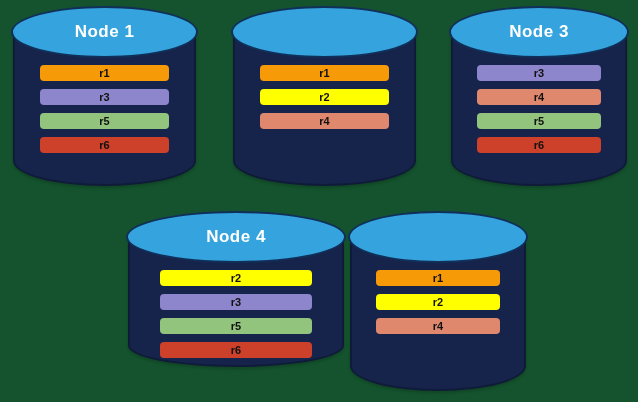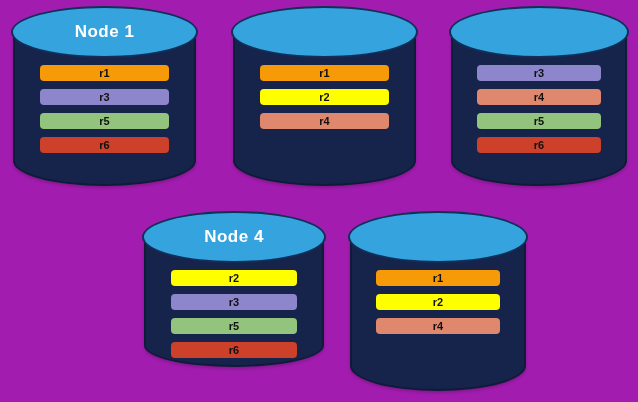--- a/index.html
+++ b/index.html
@@ -90,21 +90,21 @@
     line-height: 16px;
     text-align: center;
     box-sizing: border-box;
   }
 
   
 </style>
 </head>
 <body>
 
-<div id="diagram" style="background: #a21caf;">
+<div id="diagram" style="background: #14532d;">
     <div class="node" style="left: 13px; top: 8px; width: 183px; height: 178px;">
       <div class="cyl-body" style="background: rgb(22, 36, 76); border-color: rgb(16, 27, 58);"></div>
       <div class="cyl-top" style="background: rgb(53, 163, 221);"></div>
       <div class="node-label" style="color: rgb(255, 255, 255);">Node  1</div>
       <div class="rows">
         <div class="row-bar" style="background: rgb(247, 154, 8); color: rgb(17, 17, 17);">r1</div>
         <div class="row-bar" style="background: rgb(142, 134, 204); color: rgb(17, 17, 17);">r3</div>
         <div class="row-bar" style="background: rgb(147, 196, 125); color: rgb(17, 17, 17);">r5</div>
         <div class="row-bar" style="background: rgb(205, 64, 41); color: rgb(17, 17, 17);">r6</div>
       </div>
@@ -114,28 +114,29 @@
       <div class="cyl-top" style="background: rgb(53, 163, 221);"></div>
       <div class="rows">
         <div class="row-bar" style="background: rgb(247, 154, 8); color: rgb(17, 17, 17);">r1</div>
         <div class="row-bar" style="background: rgb(255, 255, 0); color: rgb(17, 17, 17);">r2</div>
         <div class="row-bar" style="background: rgb(224, 136, 110); color: rgb(17, 17, 17);">r4</div>
       </div>
     </div>
     <div class="node" style="left: 451px; top: 8px; width: 176px; height: 178px;">
       <div class="cyl-body" style="background: rgb(22, 36, 76); border-color: rgb(16, 27, 58);"></div>
       <div class="cyl-top" style="background: rgb(53, 163, 221);"></div>
+      <div class="node-label" style="color: rgb(255, 255, 255);">Node  3</div>
       <div class="rows">
         <div class="row-bar" style="background: rgb(142, 134, 204); color: rgb(17, 17, 17);">r3</div>
         <div class="row-bar" style="background: rgb(224, 136, 110); color: rgb(17, 17, 17);">r4</div>
         <div class="row-bar" style="background: rgb(147, 196, 125); color: rgb(17, 17, 17);">r5</div>
         <div class="row-bar" style="background: rgb(205, 64, 41); color: rgb(17, 17, 17);">r6</div>
       </div>
     </div>
-    <div class="node" style="left: 144px; top: 213px; width: 180px; height: 154px;">
+    <div class="node" style="left: 128px; top: 213px; width: 180px; height: 154px; padding-left: 36px;">
       <div class="cyl-body" style="background: rgb(22, 36, 76); border-color: rgb(16, 27, 58);"></div>
       <div class="cyl-top" style="background: rgb(53, 163, 221);"></div>
       <div class="node-label" style="color: rgb(255, 255, 255);">Node  4</div>
       <div class="rows">
         <div class="row-bar" style="background: rgb(255, 255, 0); color: rgb(17, 17, 17);">r2</div>
         <div class="row-bar" style="background: rgb(142, 134, 204); color: rgb(17, 17, 17);">r3</div>
         <div class="row-bar" style="background: rgb(147, 196, 125); color: rgb(17, 17, 17);">r5</div>
         <div class="row-bar" style="background: rgb(205, 64, 41); color: rgb(17, 17, 17);">r6</div>
       </div>
     </div>

